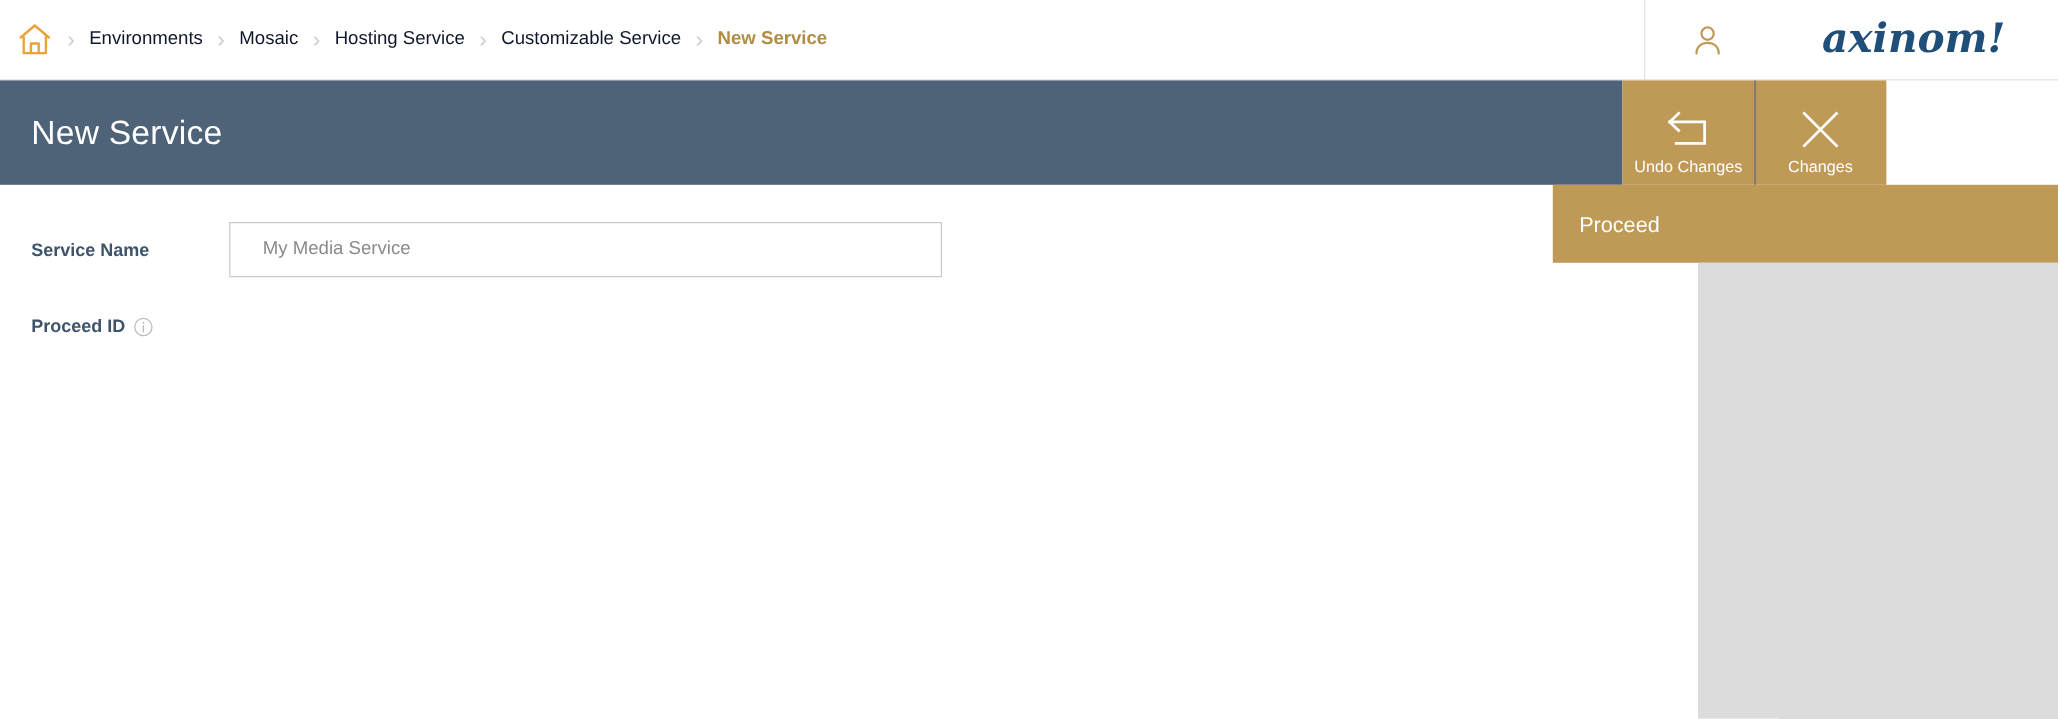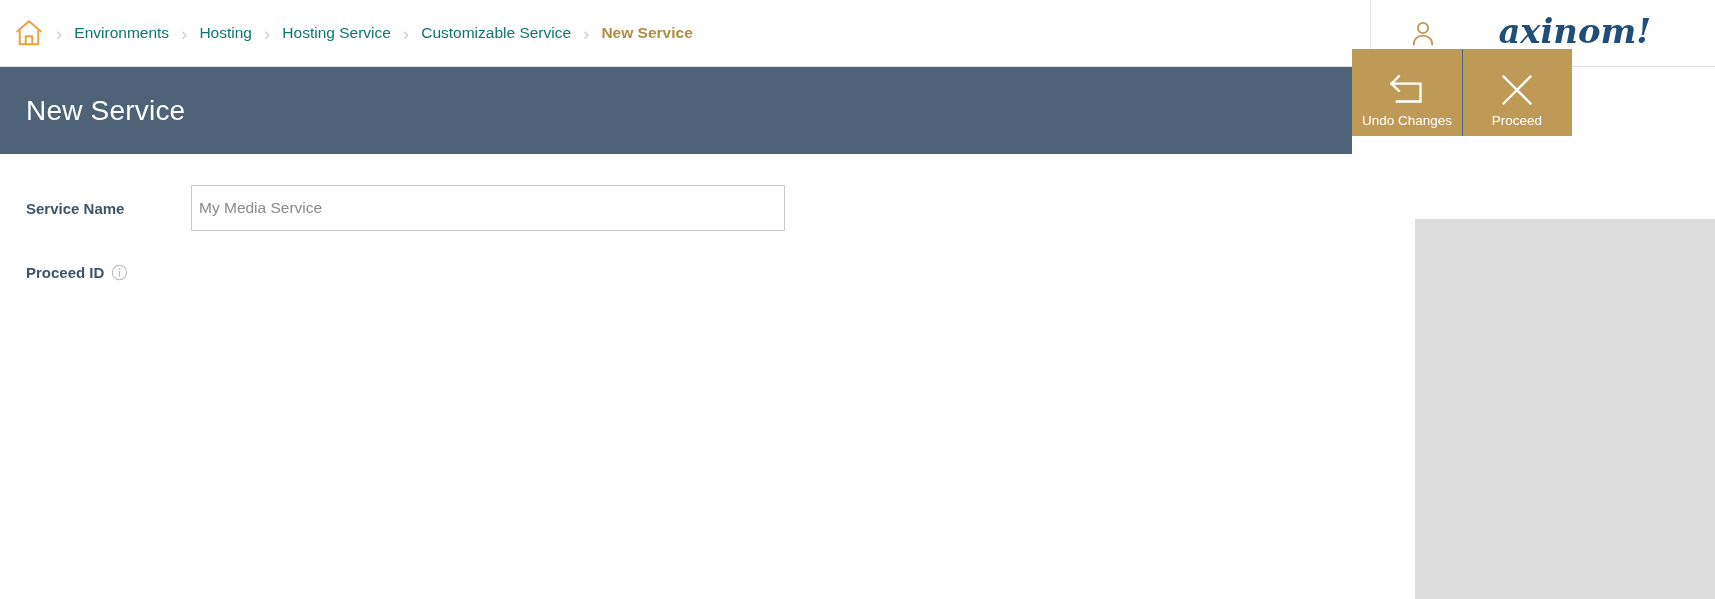--- a/index.html
+++ b/index.html
@@ -51,21 +51,21 @@
     color: #cfcfcf;
     font-size: 19px;
     margin: 0 12px;
     line-height: 1;
     font-weight: 400;
     flex: 0 0 auto;
     user-select: none;
   }
 
   .crumb-link {
-    color: #0f766e;
+    color: #0f172a;
     font-size: 15.5px;
     white-space: nowrap;
     cursor: pointer;
     flex: 0 0 auto;
   }
 
   .crumb-current {
     color: #b08c45;
     font-size: 15.5px;
     font-weight: bold;
@@ -97,21 +97,21 @@
     border: none;
   }
 
   .user-icon { width: 30px; height: 30px; display: block; }
 
   .brand {
     width: 240px;
     height: 67px;
     display: flex;
     align-items: center;
-    justify-content: center;
+    justify-content: flex-end;
     padding-right: 14px;
   }
 
   .brand-logo { height: 44px; display: block; }
 
   
   .titlebar {
     position: absolute;
     left: 0; top: 67px;
     width: 1352px;
@@ -125,21 +125,21 @@
     color: #ffffff;
     font-size: 28px;
     font-weight: 400;
     padding-left: 26px;
     letter-spacing: 0.2px;
   }
 
   
   .action-row {
     position: absolute;
-    left: 1352px; top: 49px;
+    left: 1352px; top: 67px;
     height: 87px;
     display: flex;
   }
 
   .action-btn {
     width: 110px;
     height: 87px;
     background: #bf9a57;
     border: none;
     display: flex;
@@ -231,21 +231,21 @@
   .info-icon { width: 17px; height: 17px; display: block; cursor: pointer; }
 
   .text-input {
     width: 594px;
     height: 46px;
     border: 1px solid #c9c9c9;
     background: #ffffff;
     font-family: "Liberation Sans", sans-serif;
     font-size: 15.5px;
     color: #777777;
-    padding: 0 7px;
+    padding: 0 27px;
     outline: none;
   }
 
   .text-input::placeholder { color: #8a8a8a; }
 </style>
 </head>
 <body>
 
 <div class="app">
 
@@ -258,21 +258,21 @@
           <path d="M2.6 10.6 L12 2.6 L21.4 10.6"></path>
           <path d="M4.6 10.2 V21 H19.4 V10.2"></path>
           <path d="M9.4 21 V14.6 H14.6 V21"></path>
         </svg>
       </span>
 
       <span class="crumb-sep">›</span>
       <span class="crumb-link">Environments</span>
 
       <span class="crumb-sep">›</span>
-      <span class="crumb-link">Hosting</span>
+      <span class="crumb-link">Mosaic</span>
 
       <span class="crumb-sep">›</span>
       <span class="crumb-link">Hosting Service</span>
 
       <span class="crumb-sep">›</span>
       <span class="crumb-link">Customizable Service</span>
 
       <span class="crumb-sep">›</span>
       <span class="crumb-current">New Service</span>
     </nav>
@@ -313,24 +313,27 @@
       <span class="action-label">Undo Changes</span>
     </button>
 
     <button class="action-btn">
       <span style="display:flex;">
         <svg class="action-icon" viewBox="0 0 34 28" fill="none" stroke="#ffffff" stroke-width="1.7" stroke-linecap="butt">
           <path d="M6.5 3.5 L27.5 24.5"></path>
           <path d="M27.5 3.5 L6.5 24.5"></path>
         </svg>
       </span>
-      <span class="action-label">Proceed</span>
+      <span class="action-label">Changes</span>
     </button>
   </div>
 
+  <button class="proceed-btn">
+    <span class="proceed-label">Proceed</span>
+  </button>
 
   <div class="right-panel"></div>
 
   <div class="form">
 
     <div class="form-row">
       <label class="form-label">
         <span>Service Name</span>
       </label>
       <input class="text-input" type="text" placeholder="My Media Service" style="">

